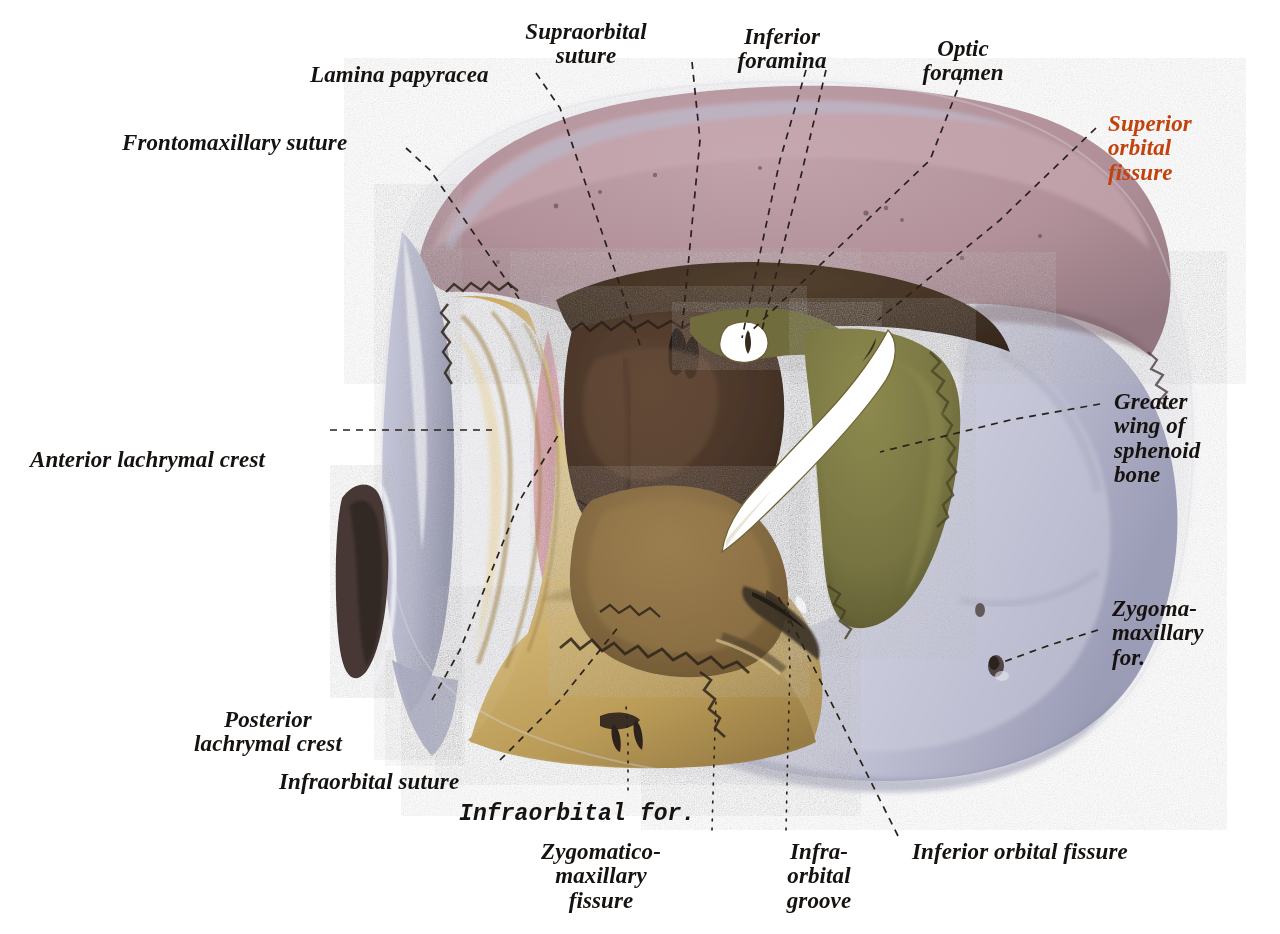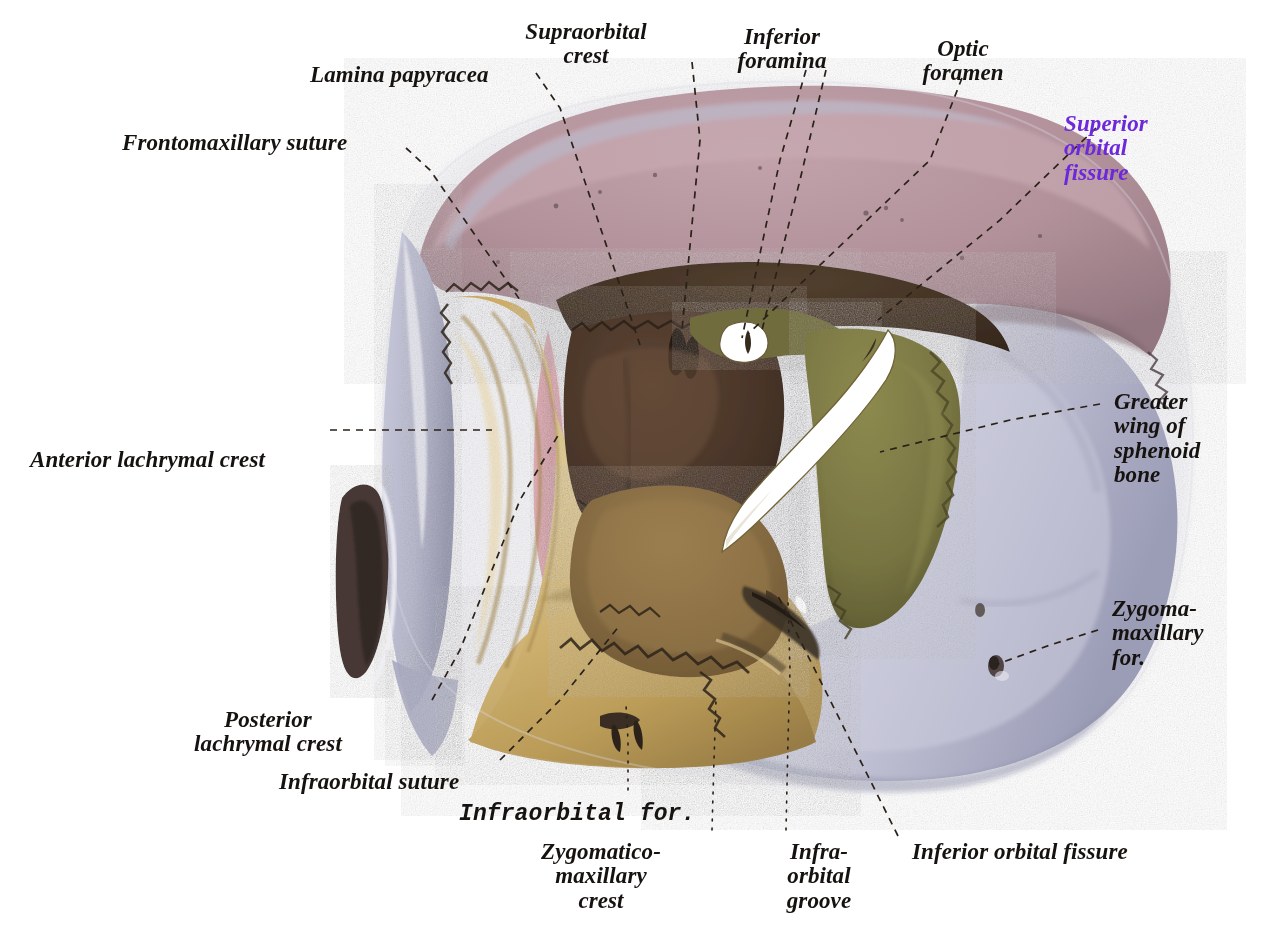--- a/index.html
+++ b/index.html
@@ -419,40 +419,40 @@
       <polyline points="786,830 788,740 790,670 788,600" fill="none" stroke="#2a2119" stroke-width="1.6" stroke-dasharray="2 7" stroke-linecap="round"></polyline>
       <polyline points="898,836 860,760 800,640 776,592" fill="none" stroke="#2a2119" stroke-width="1.7" stroke-dasharray="7 6"></polyline>
     </g>
 
 </svg>
 
 <div id="label-layer">
     <div class="lbl l" style="left: 122px; top: 131px; color: rgb(22, 18, 15); font-style: italic;">Frontomaxillary suture</div>
     <div class="lbl l" style="left: 310px; top: 63px; color: rgb(22, 18, 15);">Lamina papyracea</div>
     <div class="lbl c" style="left: 586px; top: 20px; color: rgb(22, 18, 15); transform: translateX(-50%);">Supraorbital
-crest</div>
+suture</div>
     <div class="lbl c" style="left: 782px; top: 25px; color: rgb(22, 18, 15); transform: translateX(-50%);">Inferior
 foramina</div>
     <div class="lbl c" style="left: 963px; top: 37px; color: rgb(22, 18, 15); transform: translateX(-50%);">Optic
 foramen</div>
-    <div class="lbl l" style="left: 1064px; top: 112px; color: #6d28d9;">Superior
+    <div class="lbl l" style="left: 1108px; top: 112px; color: #c2410c;">Superior
 orbital
 fissure</div>
     <div class="lbl l" style="left: 30px; top: 448px; color: rgb(22, 18, 15);">Anterior lachrymal crest</div>
     <div class="lbl l" style="left: 1114px; top: 390px; color: rgb(22, 18, 15);">Greater
 wing of
 sphenoid
 bone</div>
     <div class="lbl l" style="left: 1112px; top: 597px; color: rgb(22, 18, 15);">Zygoma-
 maxillary
 for.</div>
     <div class="lbl c" style="left: 268px; top: 708px; color: rgb(22, 18, 15); transform: translateX(-50%);">Posterior
 lachrymal crest</div>
     <div class="lbl l" style="left: 279px; top: 770px; color: rgb(22, 18, 15);">Infraorbital suture</div>
     <div class="lbl l" style="left: 459px; top: 802px; color: rgb(22, 18, 15); font-family: Liberation Mono, monospace;">Infraorbital for.</div>
     <div class="lbl c" style="left: 601px; top: 840px; color: rgb(22, 18, 15); transform: translateX(-50%);">Zygomatico-
 maxillary
-crest</div>
+fissure</div>
     <div class="lbl c" style="left: 819px; top: 840px; color: rgb(22, 18, 15); transform: translateX(-50%);">Infra-
 orbital
 groove</div>
     <div class="lbl l" style="left: 912px; top: 840px; color: rgb(22, 18, 15);">Inferior orbital fissure</div>
   </div>
 
 </body></html>

